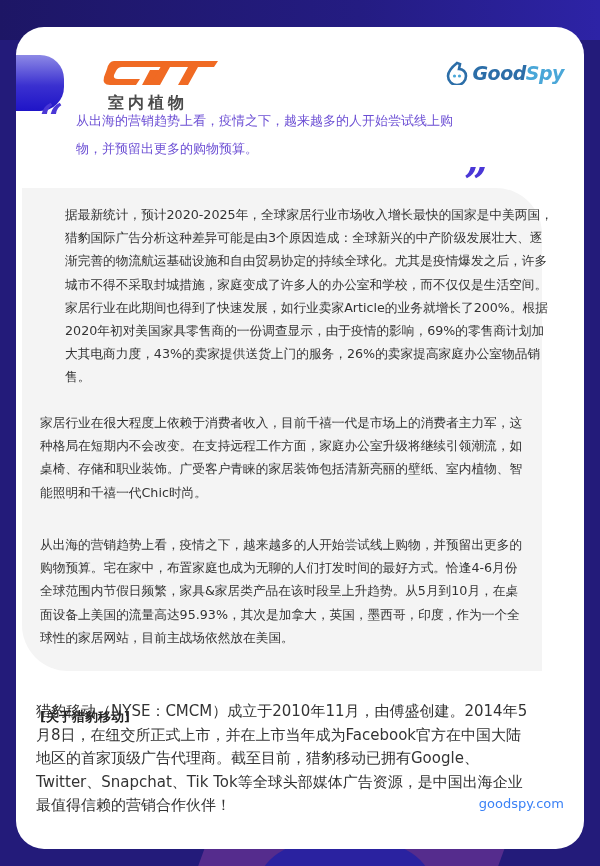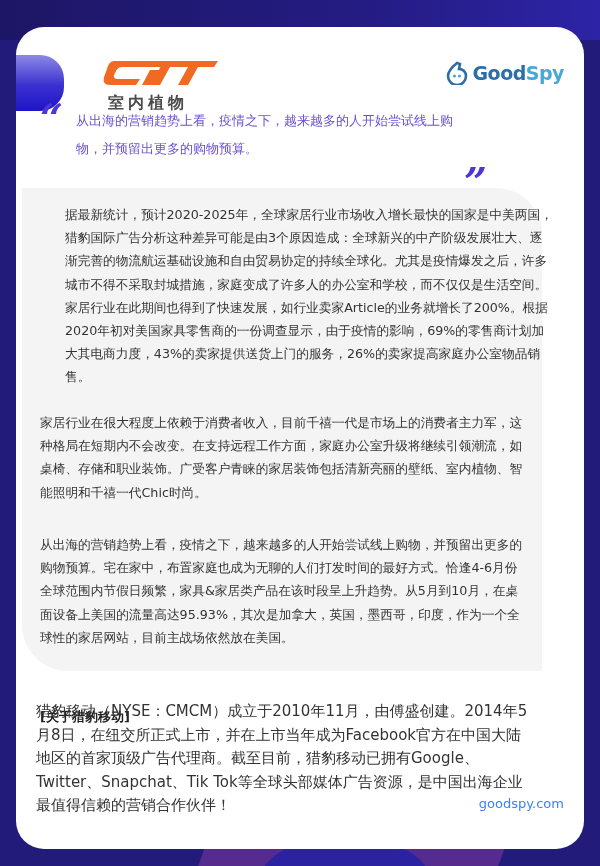--- a/index.html
+++ b/index.html
@@ -38,21 +38,21 @@
   .logo-cn {
     position: absolute; left: 92px; top: 66px;
     font-size: 16px; letter-spacing: 4px; color: #4a4a4a; font-weight: bold;
   }
   .goodspy {
     position: absolute; right: 20px; top: 34px;
     display: flex; align-items: center; gap: 4px;
   }
   .goodspy-text {
     font-family: "DejaVu Sans", sans-serif; font-weight: bold; font-size: 19px;
-    color: #2c6ea8; letter-spacing: -0.5px;
+    color: #2c6ea8; letter-spacing: -0.5px; font-style: italic;
   }
   .goodspy-text .spy { color: #4aa7d8; }
   .quote-open, .quote-close {
     position: absolute; font-family: "DejaVu Serif", serif; font-style: italic;
     font-weight: bold; font-size: 40px; color: #4a37d6; line-height: 1;
   }
   .quote-open { left: 40px; top: 98px; }
   .quote-close { left: 464px; top: 162px; }
   .lead {
     position: absolute; left: 76px; top: 107px; width: 390px;

